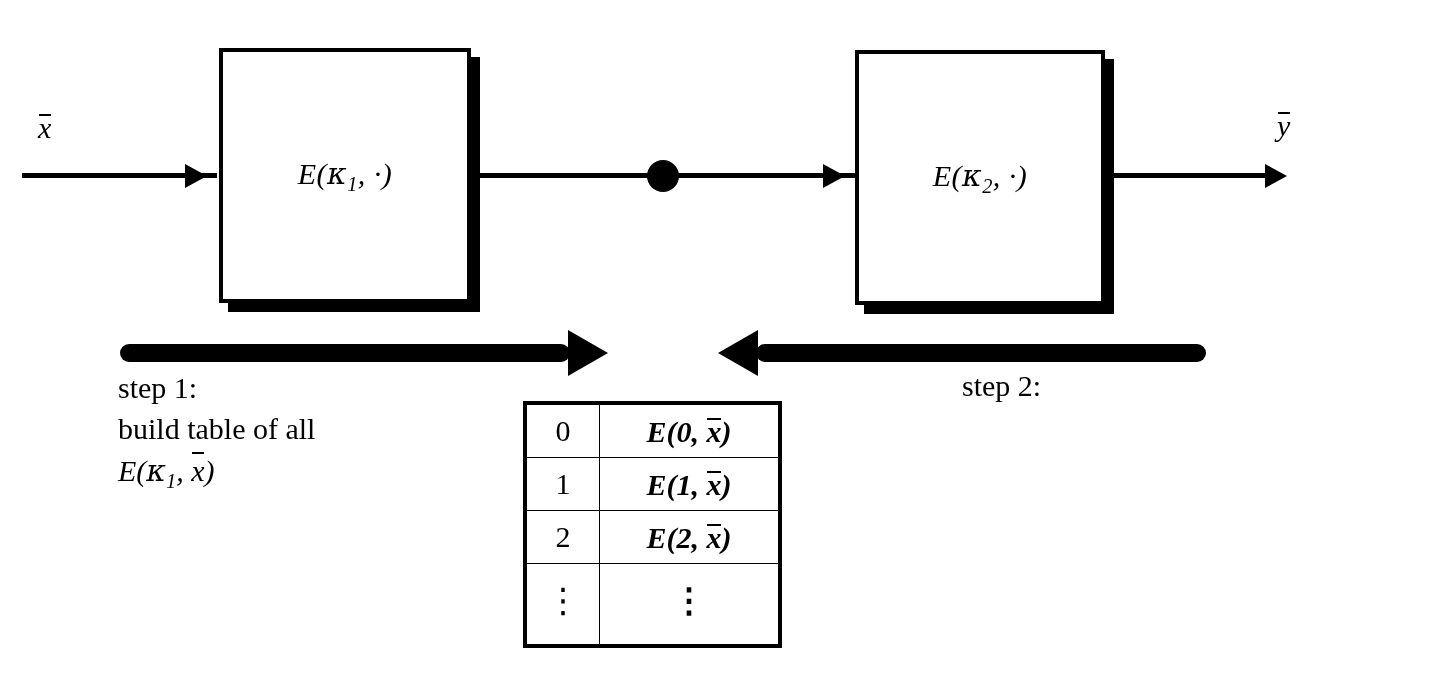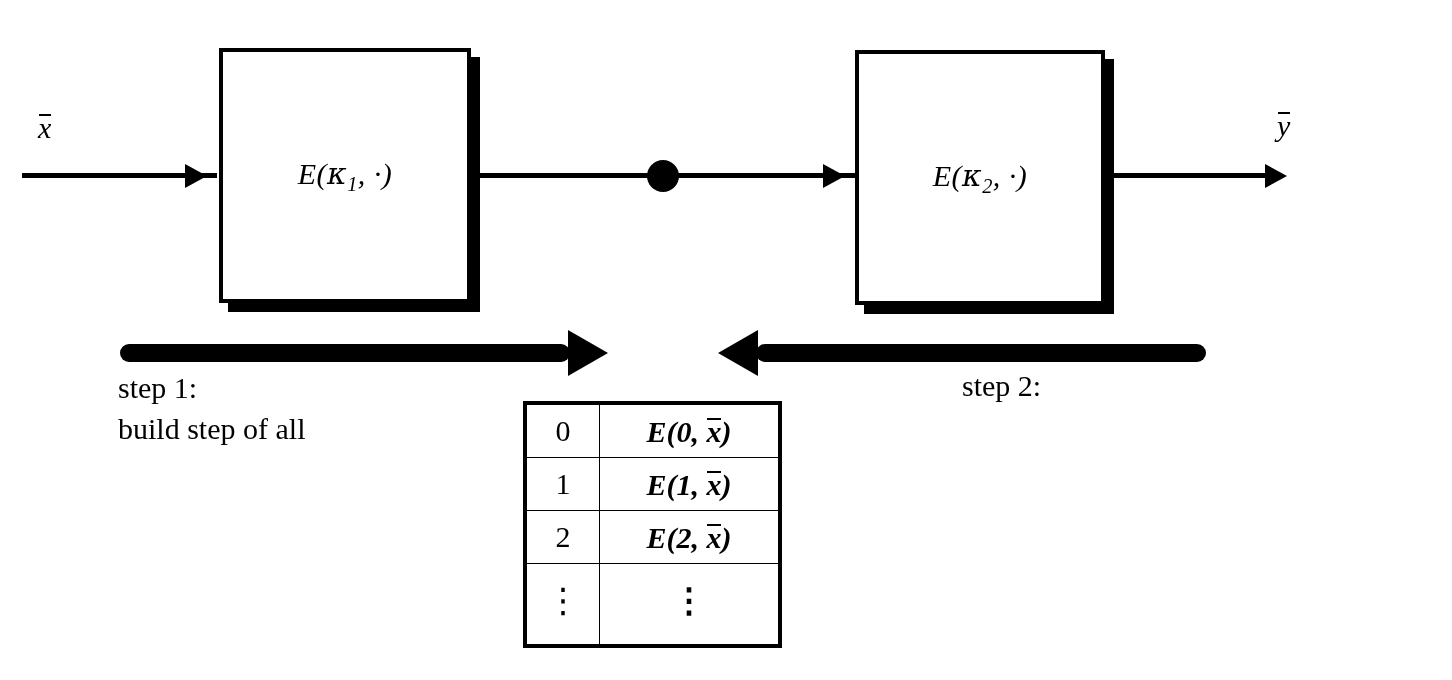--- a/index.html
+++ b/index.html
@@ -191,21 +191,24 @@
   </div>
 
   <div class="abs thick-arrow-shaft" style="left:120px; top:344px; width:450px;"></div>
   <div class="abs thick-arrow-head-right" style="left:568px; top:330px;"></div>
 
   <div class="abs thick-arrow-head-left" style="left:718px; top:330px;"></div>
   <div class="abs thick-arrow-shaft" style="left:756px; top:344px; width:450px;"></div>
 
   <div class="abs step-caption" style="left:118px; top:368px;">
     <div>step 1:</div>
-    <div>build step of all</div>
+    <div>build table of all</div>
+    <div class="math">
+      E(<span class="kappa">κ</span><sub>1</sub>,&nbsp;<span class="ovl">x</span>)
+    </div>
   </div>
 
   <div class="abs step-caption" style="left:962px; top:366px;">
     <div>step 2:</div>
   </div>
 
   <table class="abs lookup-table" style="left:523px; top:401px;">
     <tbody>
       <tr>
         <td class="key-cell">0</td>

